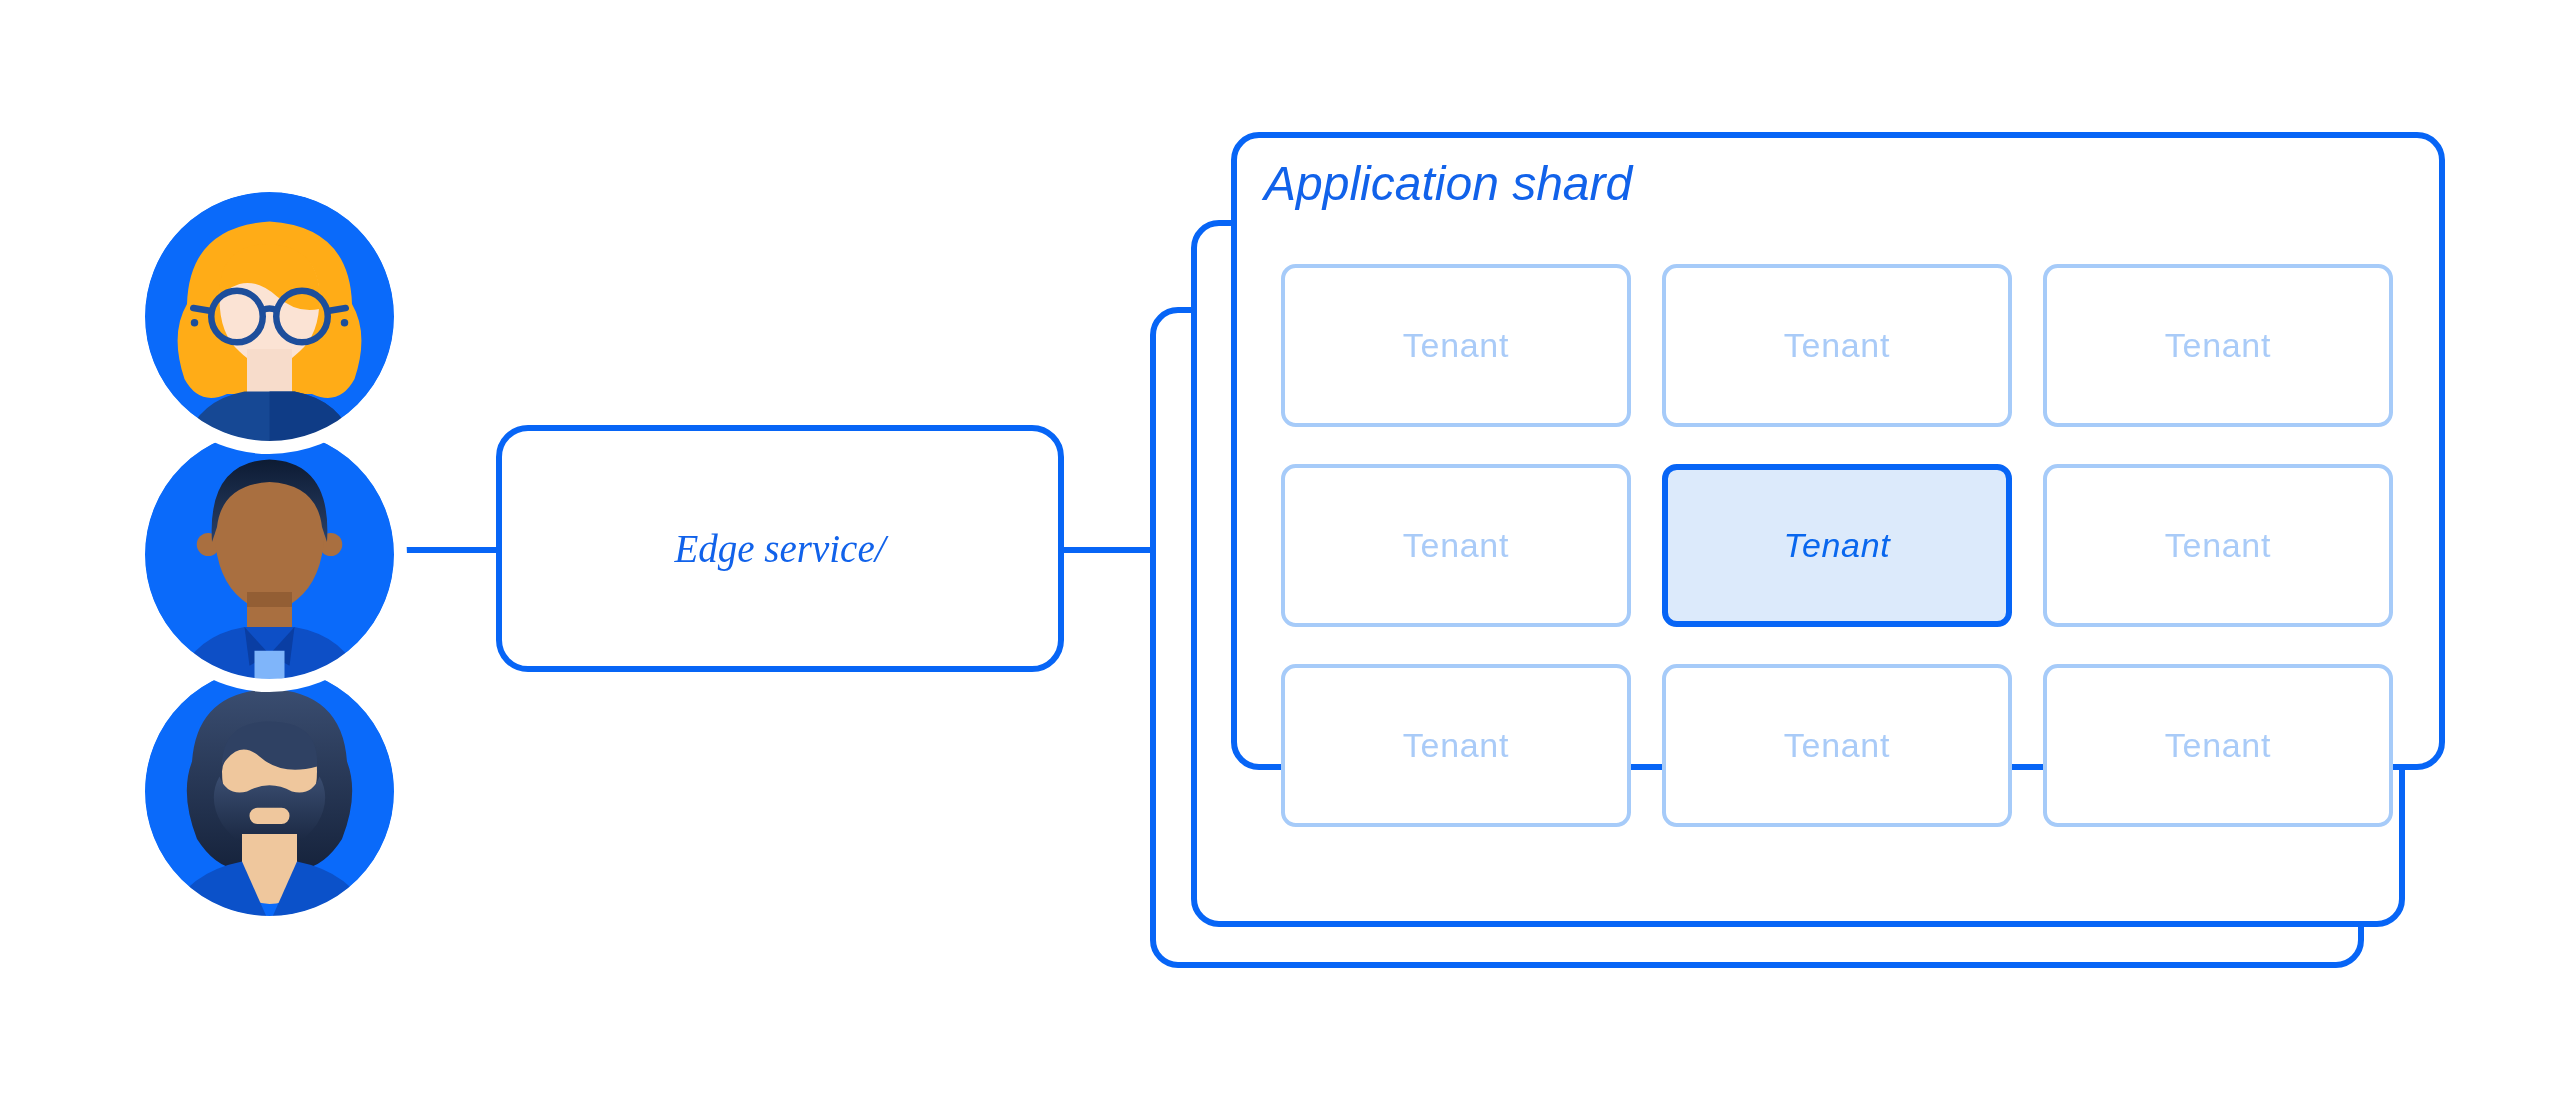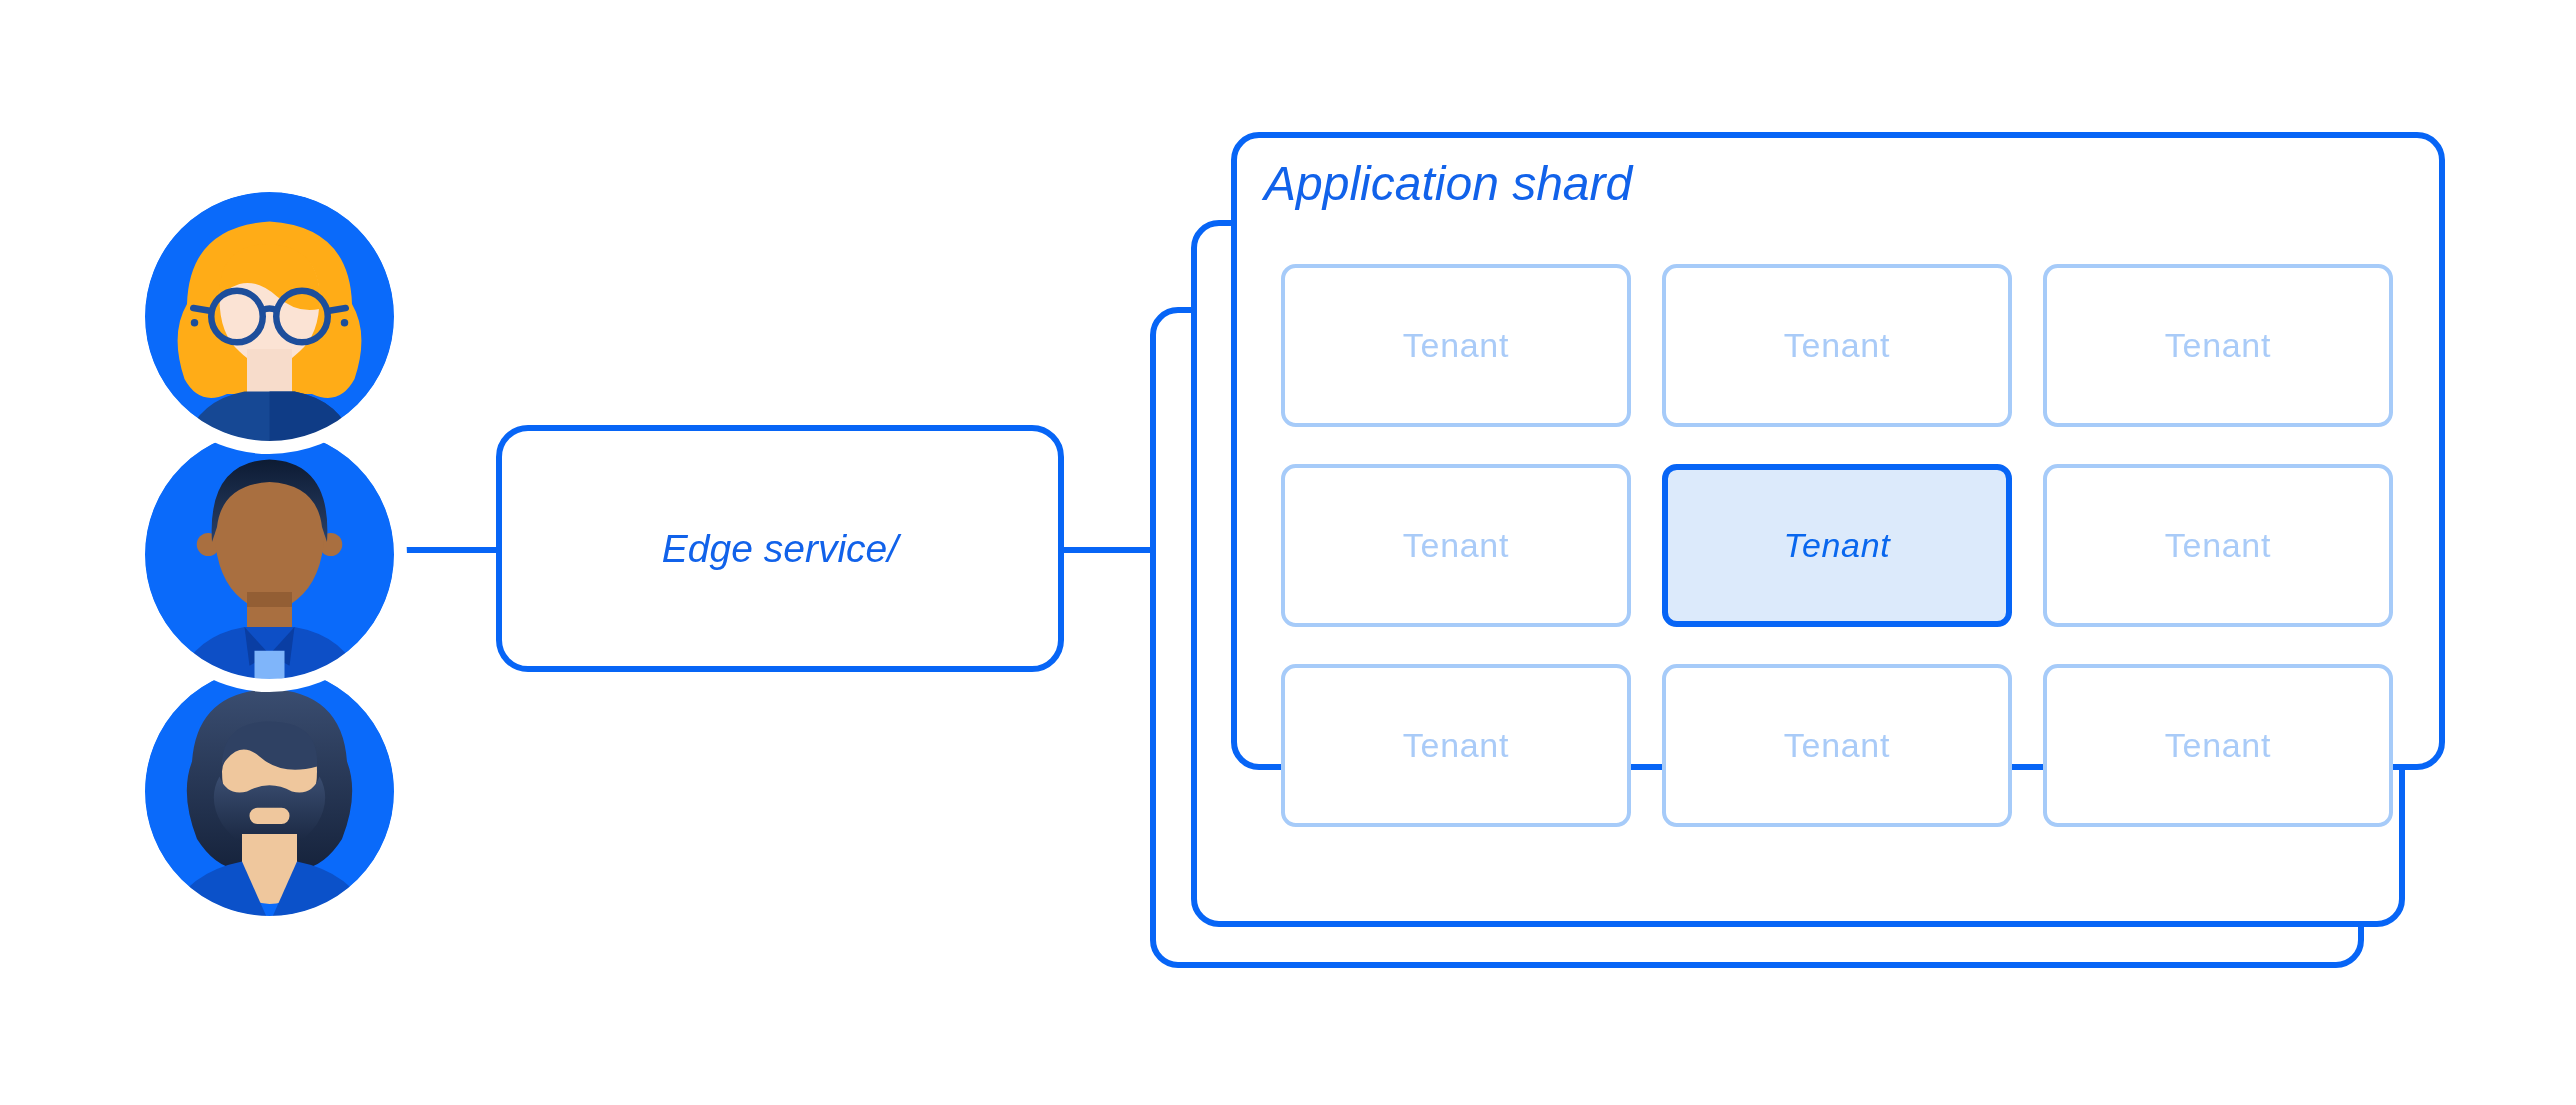--- a/index.html
+++ b/index.html
@@ -33,20 +33,21 @@
   .connector{position:absolute;height:6px;background:var(--stroke-blue);z-index:5;}
   .connector-left{left:404px;top:547px;width:96px;}
   .connector-right{left:1059px;top:547px;width:97px;}
 
   
   .edge-box{
     position:absolute;left:496px;top:425px;width:568px;height:247px;
     box-sizing:border-box;border:6.7px solid var(--stroke-blue);border-radius:32px;
     background:#fff;display:flex;flex-direction:row;align-items:center;justify-content:center;
     z-index:6;
+    font-family:Liberation Serif, serif;
   }
   .edge-box .line{
     font-style:italic;font-size:39px;line-height:57px;
     color:var(--deep-text-blue);white-space:nowrap;
   }
 
   
   .card{
     position:absolute;box-sizing:border-box;background:#fff;
     border:6px solid var(--stroke-blue);border-radius:28px;

